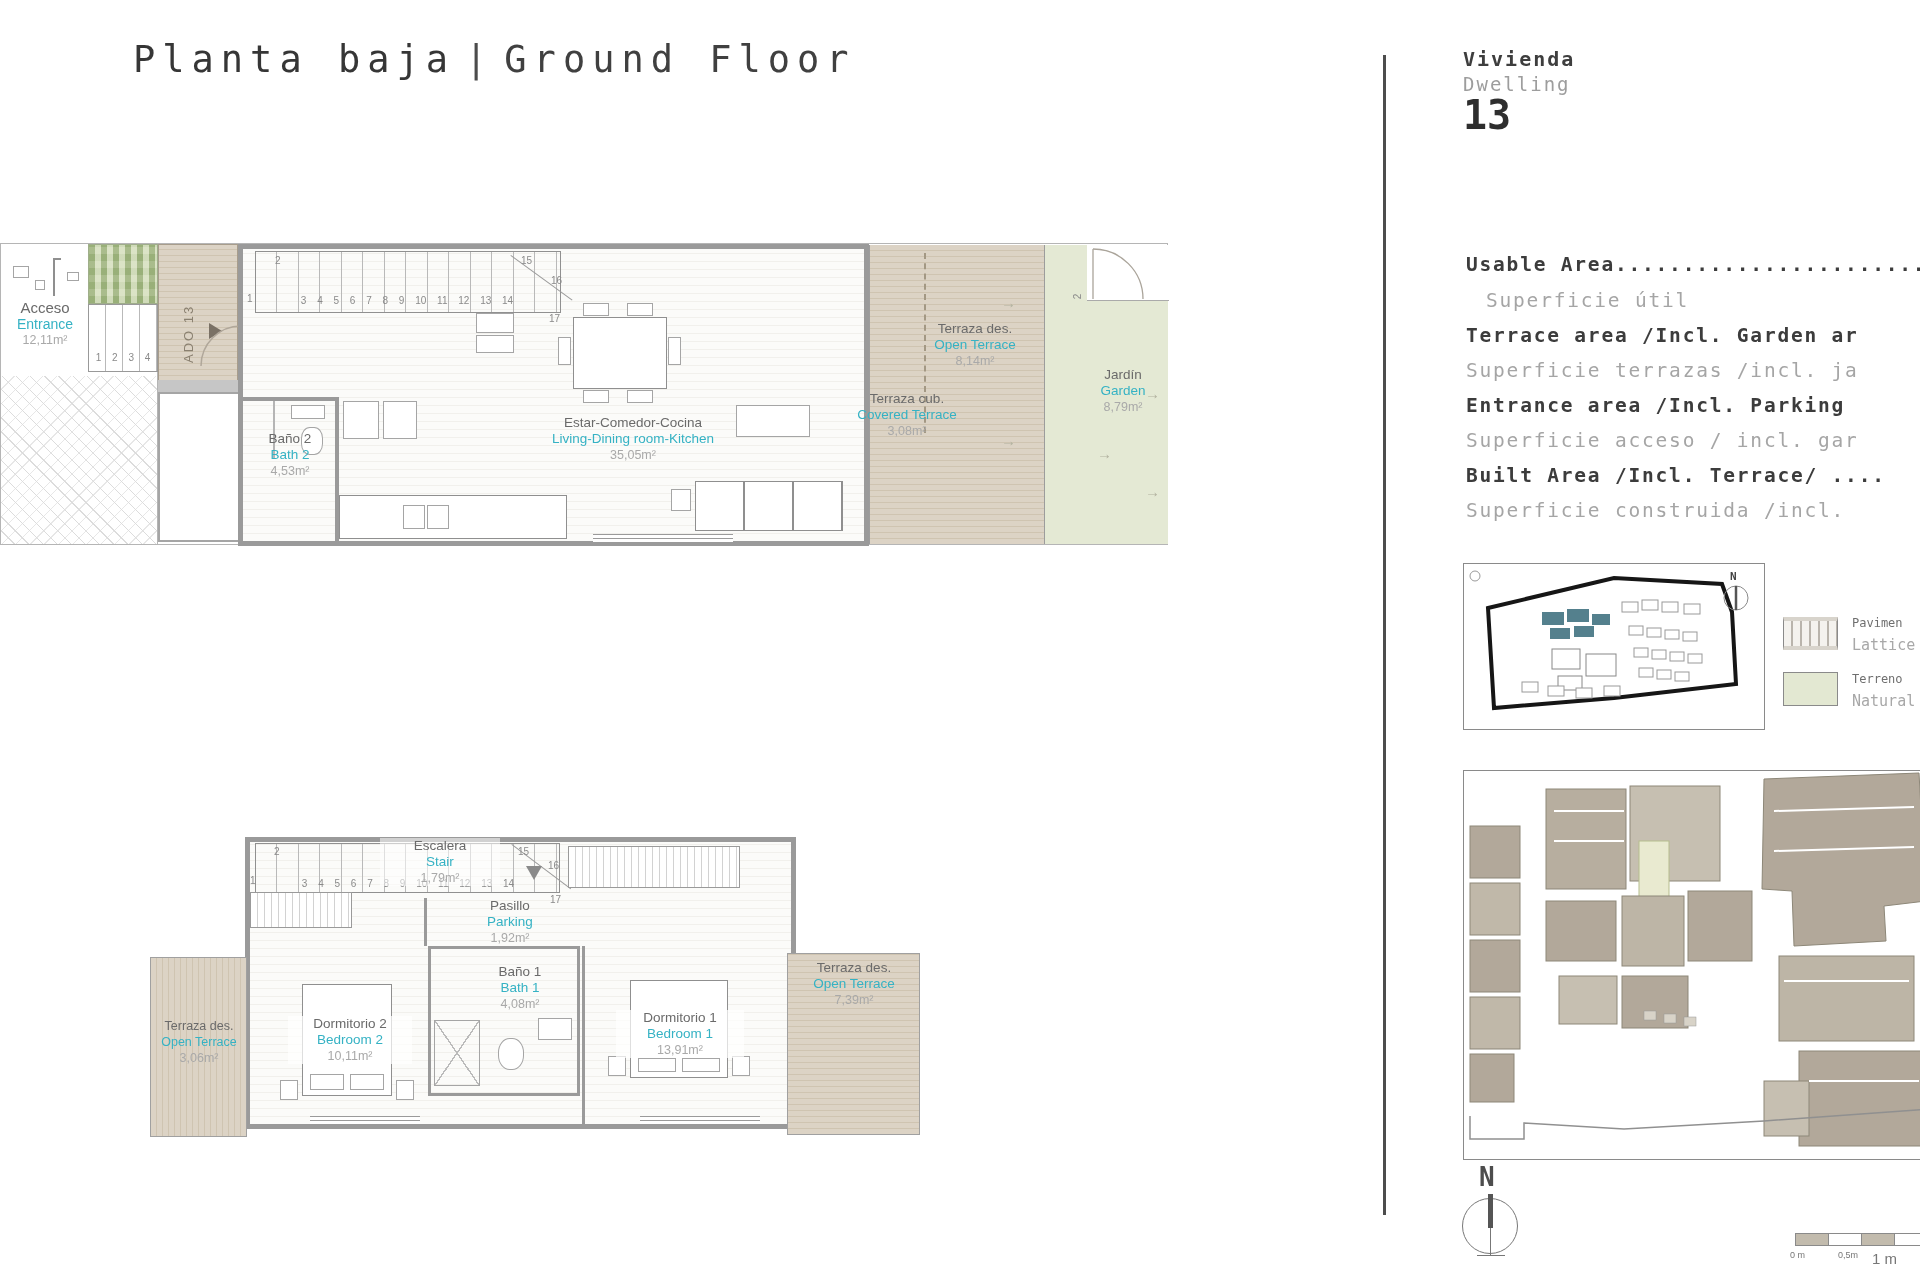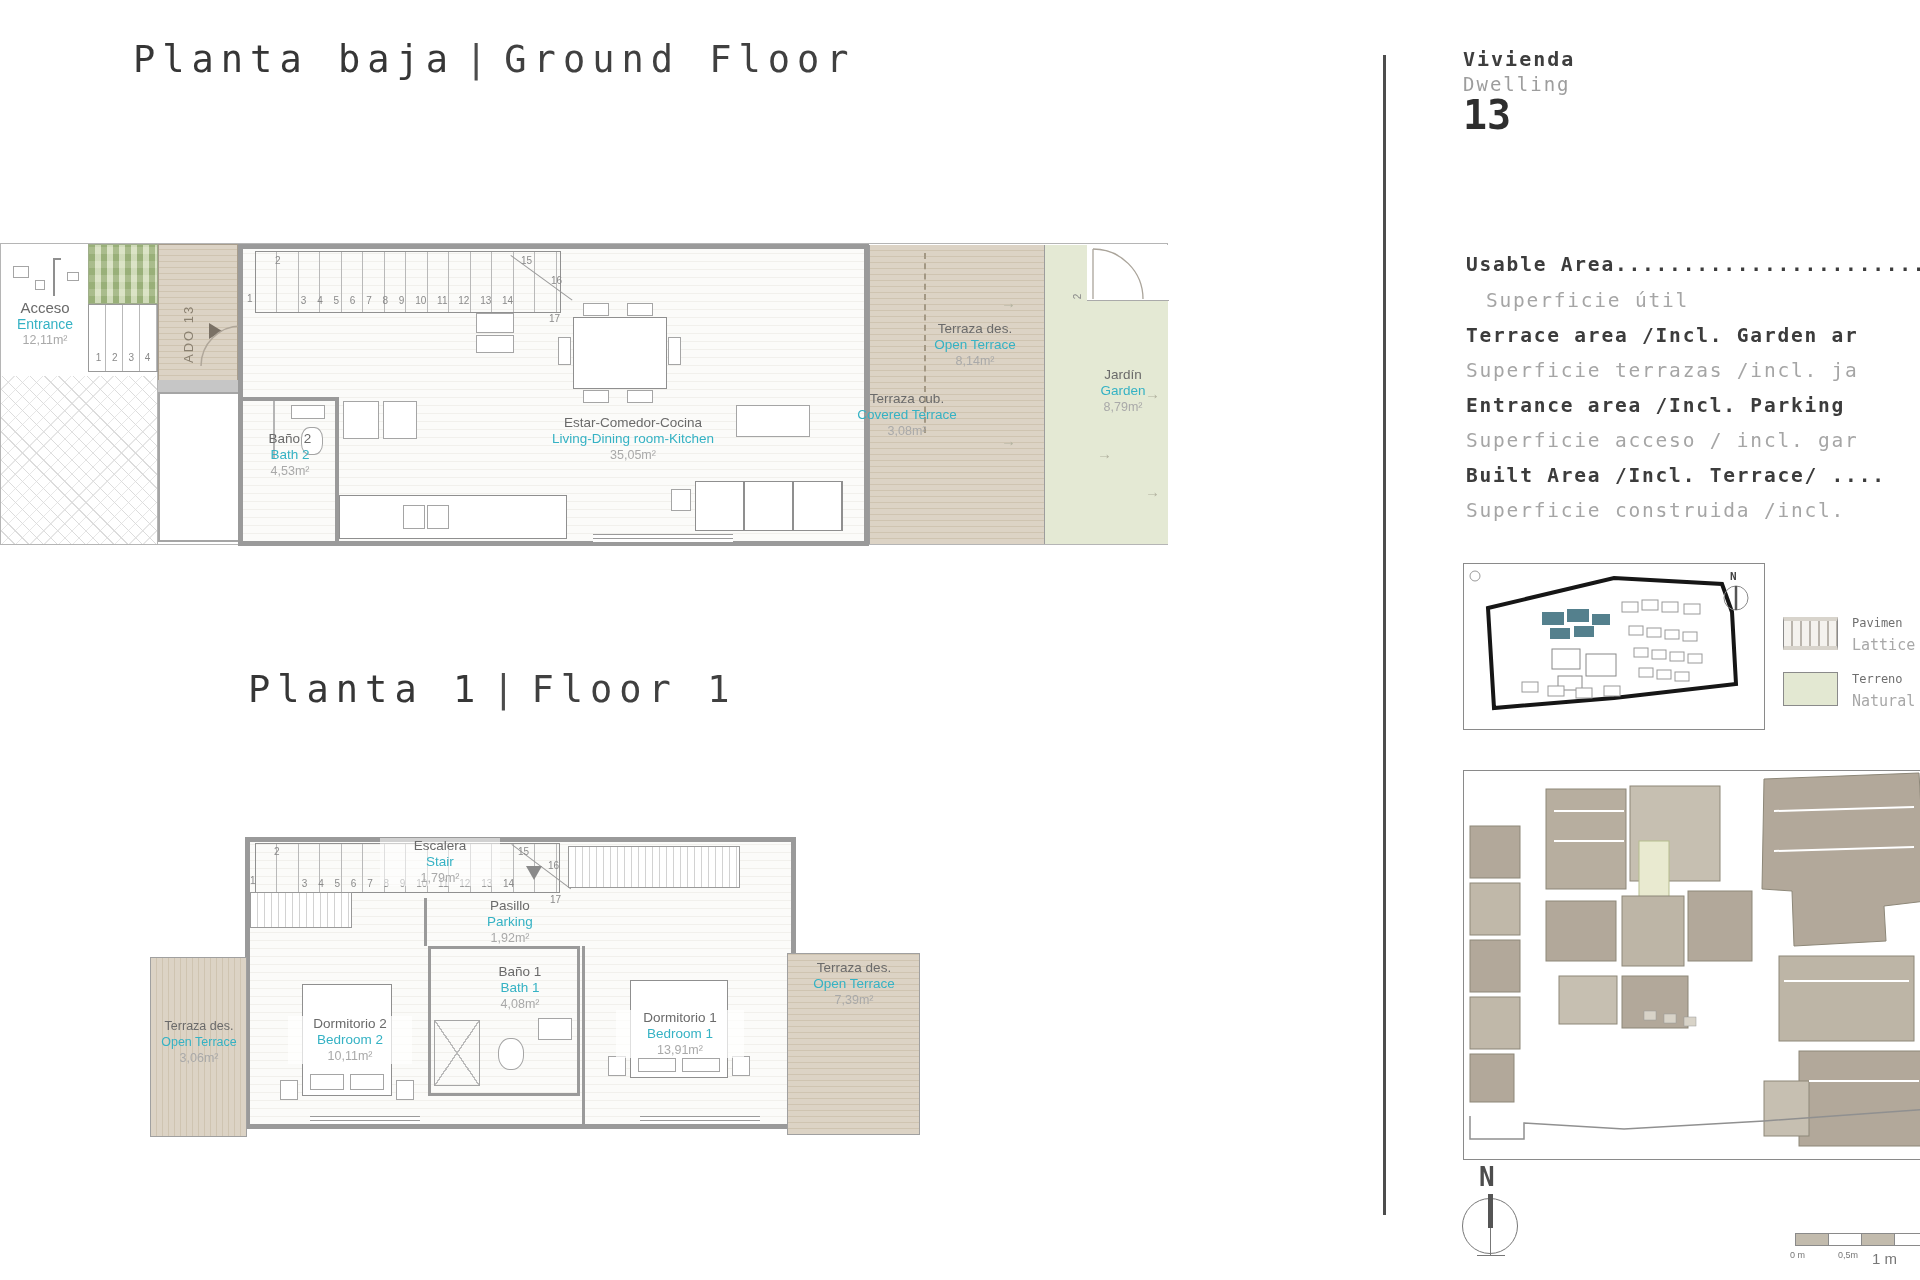--- a/index.html
+++ b/index.html
@@ -52,23 +52,20 @@
   .diag{border-top:1px solid #9a9a9a;transform-origin:left top;}
 </style>
 </head>
 <body>
 
 <div id="page">
 
   <div class="abs ptitle" style="left:133px;top:38px;">
     <span class="t-es">Planta baja</span><span class="t-sep">|</span><span class="t-en">Ground Floor</span>
   </div>
-  <div class="abs ptitle" style="left:248px;top:668px;">
-    <span class="t-es">Planta 1</span><span class="t-sep">|</span><span class="t-en">Floor 1</span>
-  </div>
 
   <div class="abs thinbox" style="left:0;top:243px;width:1168px;height:302px;">
 
     <div class="abs" style="left:0;top:0;width:157px;height:300px;border-right:1px solid #b5b5b5;">
       <div class="abs hatchd" style="left:0;top:132px;width:156px;height:168px;"></div>
       <div class="abs furn2" style="left:12px;top:22px;width:16px;height:12px;"></div>
       <div class="abs furn2" style="left:34px;top:36px;width:10px;height:10px;"></div>
       <div class="abs" style="left:52px;top:14px;width:8px;height:46px;border-left:2px solid #8f8f8f;border-top:2px solid #8f8f8f;border-bottom:2px solid #8f8f8f;"></div>
       <div class="abs furn2" style="left:66px;top:28px;width:12px;height:9px;"></div>
       <div class="abs greenlat" style="left:87px;top:0;width:70px;height:60px;border:1px solid #9fae8a;"></div>

